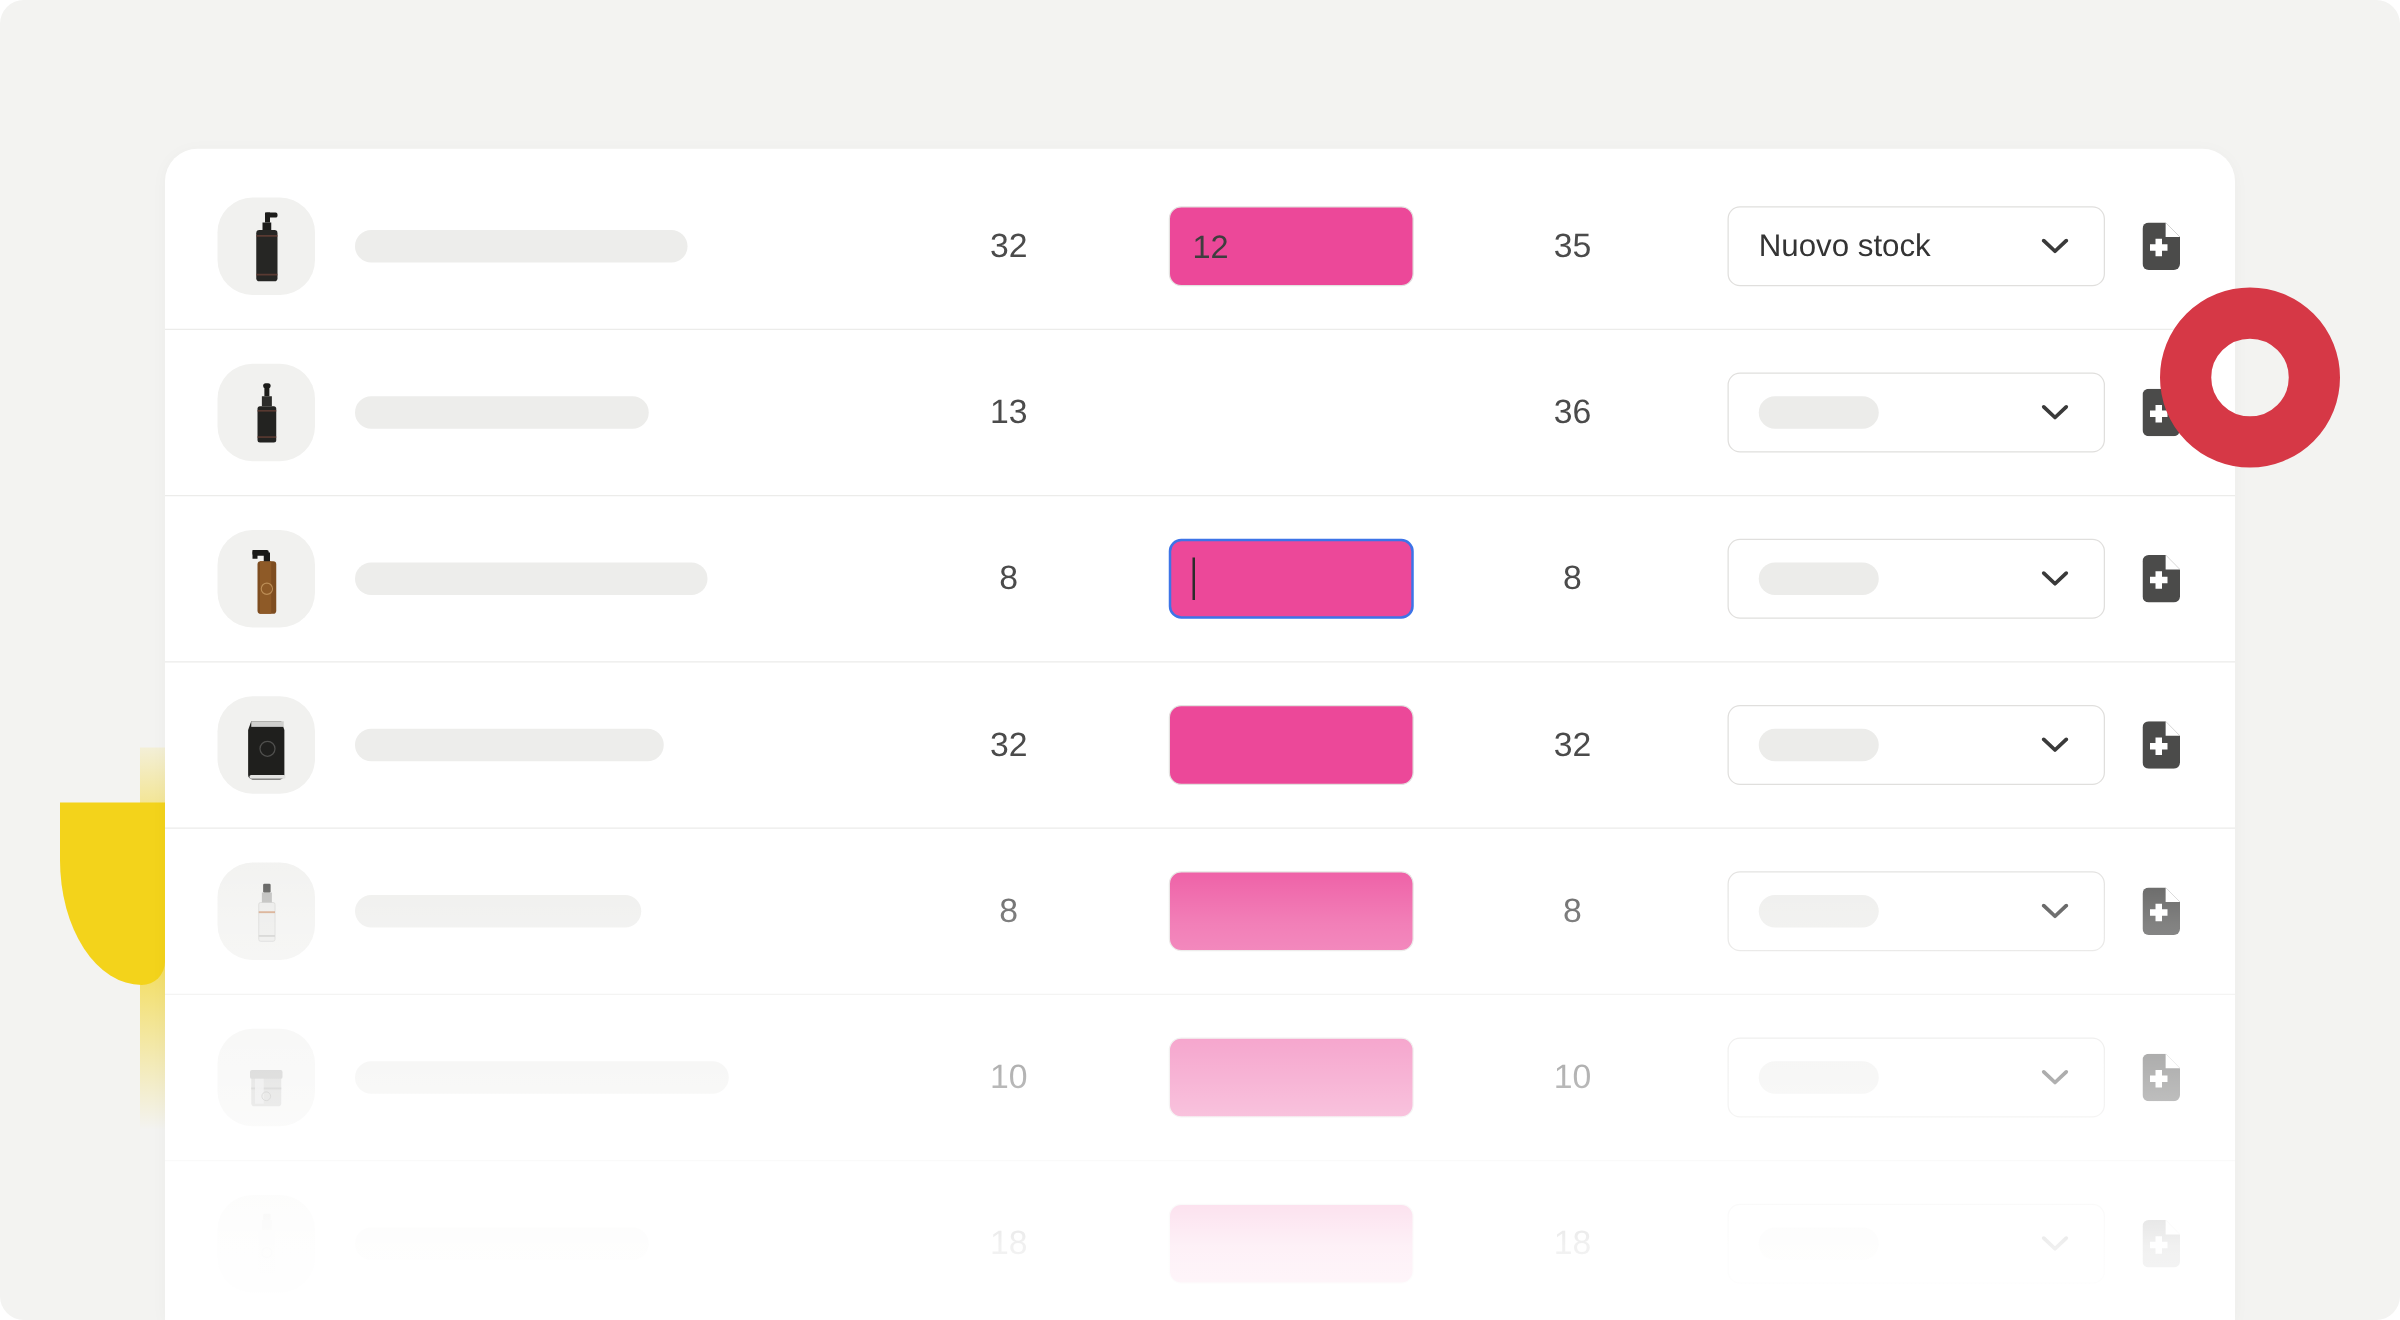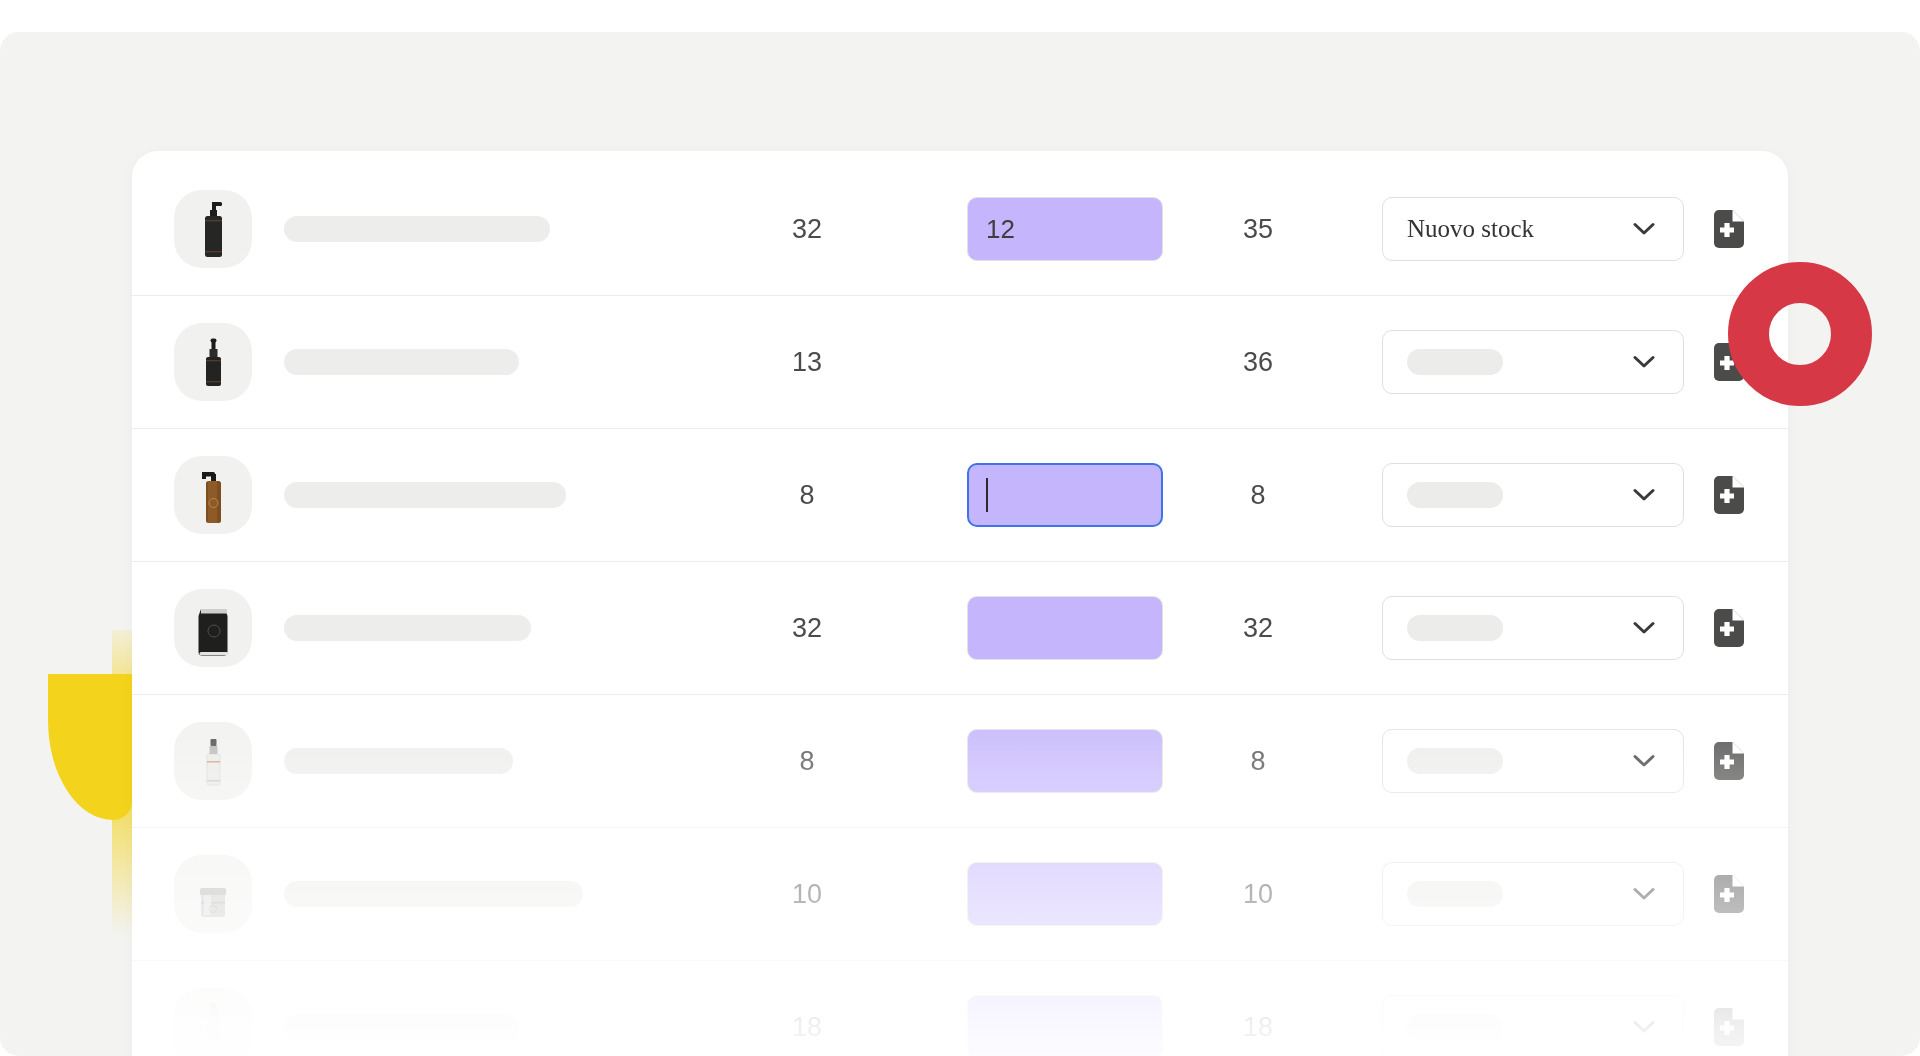--- a/index.html
+++ b/index.html
@@ -1,17 +1,17 @@
 <!DOCTYPE html>
 <html><head>
 <meta charset="utf-8">
 <style>
   html,body{margin:0;padding:0;background:#ffffff;width:1920px;height:1056px;overflow:hidden;
     font-family:"Liberation Sans",sans-serif;}
-  .stage{position:absolute;inset:0;background:#f3f3f1;border-radius:19px;overflow:hidden;margin-top:32px;}
+  .stage{position:absolute;inset:0;background:#f3f3f1;border-radius:19px;overflow:hidden;}
 
   
   .yellow-shape{position:absolute;left:48px;top:642px;width:84px;height:146px;background:#f3d31b;
     border-radius:0 0 24px 100% / 0 0 24px 88%;z-index:1;}
   .yellow-strip{position:absolute;left:112px;top:598px;width:22px;height:306px;z-index:1;
     background:linear-gradient(180deg,rgba(243,211,27,0.12) 0%,rgba(243,211,27,0.75) 30%,
       rgba(243,211,27,0.7) 55%,rgba(243,211,27,0) 100%);}
 
   
   .card{position:absolute;left:132px;top:119px;width:1656px;height:937px;background:#ffffff;
@@ -25,30 +25,30 @@
   .prod svg{display:block;}
 
   .skel{position:absolute;left:152px;top:50%;transform:translateY(-50%);height:26px;
     background:#ededeb;border-radius:13px;}
 
   .qty{position:absolute;top:50%;transform:translateY(-50%);width:130px;text-align:center;
     font-size:27px;color:#4b4b4b;}
   .qty1{left:610px;}
   .qty2{left:1061px;}
 
-  .inputbox{position:absolute;left:835px;top:50%;transform:translateY(-50%);width:196px;height:64px;
-    background:#c4b5fd;border:1px solid #e3e2e0;border-radius:10px;box-sizing:border-box;
+  .inputbox{position:absolute;left:803px;top:50%;transform:translateY(-50%);width:196px;height:64px;
+    background:#ec4899;border:1px solid #e3e2e0;border-radius:10px;box-sizing:border-box;
     display:flex;align-items:center;padding-left:18px;font-size:26px;color:#3e3e3e;}
   .inputbox.focused{border:2px solid #3d74e8;padding-left:17px;}
   .cursor{display:inline-block;width:2px;height:34px;background:#2b2b2b;}
 
   .selectbox{position:absolute;left:1250px;top:50%;transform:translateY(-50%);width:302px;height:64px;
     background:#ffffff;border:1px solid #e0dfdd;border-radius:10px;box-sizing:border-box;
     display:flex;align-items:center;}
-  .sval{margin-left:24px;font-size:25px;color:#343434;font-family:Liberation Serif, serif;}
+  .sval{margin-left:24px;font-size:25px;color:#343434;}
   .spill{margin-left:24px;width:96px;height:26px;border-radius:13px;background:#ececea;}
   .chev{position:absolute;right:28px;top:50%;transform:translateY(-50%);}
 
   .fileicon{position:absolute;left:1582px;top:50%;transform:translateY(-50%);width:30px;height:38px;}
 
   
   .fade{position:absolute;left:0;right:0;top:541px;bottom:0;z-index:3;pointer-events:none;
     background:linear-gradient(180deg,rgba(255,255,255,0) 0%,rgba(255,255,255,0.3) 20%,
       rgba(255,255,255,0.58) 50%,rgba(255,255,255,0.92) 85%,rgba(255,255,255,0.97) 100%);}
 

